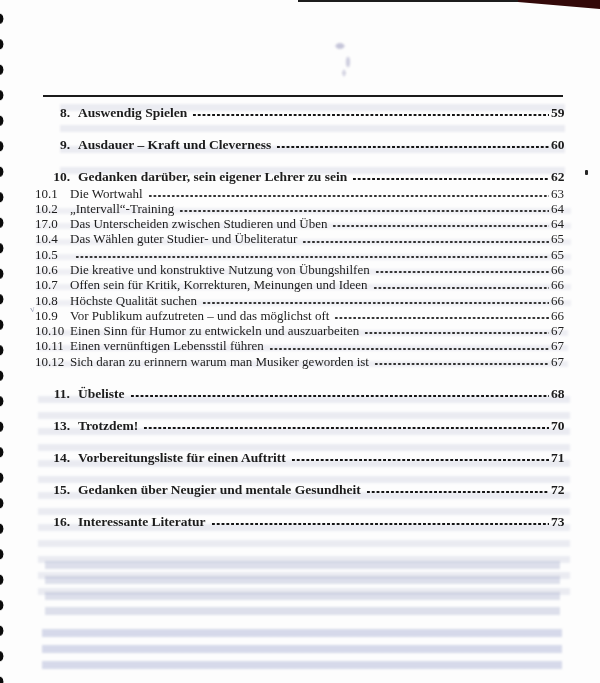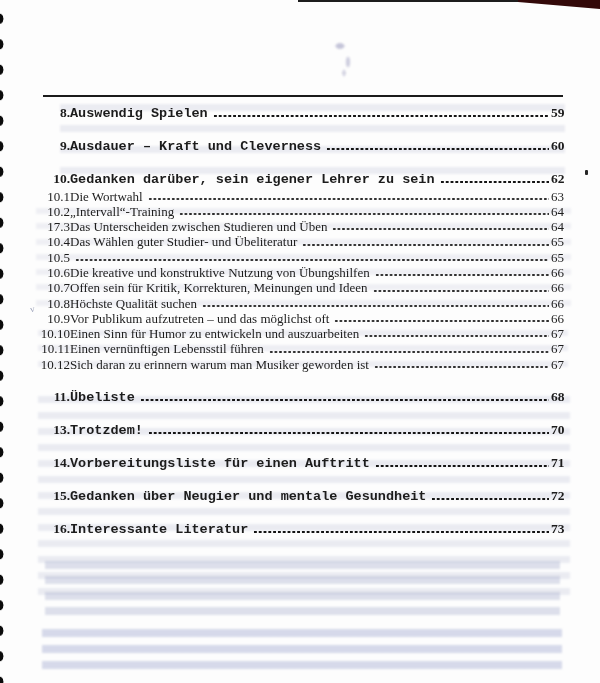--- a/index.html
+++ b/index.html
@@ -72,22 +72,22 @@
     padding-top: 4px;
   }
   .row { display: flex; align-items: baseline; white-space: nowrap; }
   .row.chapter { font-weight: bold; font-size: 13.5px; line-height: 15px; margin-top: 17px; }
   .row.chapter:first-child { margin-top: 0; }
   .row.sub { font-size: 13px; line-height: 15.3px; margin-top: 0; }
   .row.chapter + .row.sub { margin-top: 1.5px; }
 
   .num { flex: 0 0 40px; width: 40px; box-sizing: border-box; }
   .chapter .num { text-align: right; }
-  .sub .num { text-align: right; padding-left: 5px; }
-  .chapter .title { margin-left: 0; font-family: Liberation Mono, monospace; }
+  .sub .num { text-align: left; padding-left: 5px; }
+  .chapter .title { margin-left: 8px; }
   .sub .title { margin-left: 0; }
   .title { flex: 0 0 auto; }
 
   .leader {
     flex: 1 1 auto; min-width: 10px; align-self: stretch;
     margin: 0 2px 0 5px;
     background-image: radial-gradient(circle, #2b2b2b 1px, rgba(43,43,43,0) 1.35px);
     background-size: 4.6px 4px;
     background-repeat: repeat-x;
     background-position: left 0 bottom 3px;
@@ -143,21 +143,21 @@
         <span class="leader"></span>
         <span class="pg">63</span>
       </div>
       <div class="row sub">
         <span class="num">10.2</span>
         <span class="title">„Intervall“-Training</span>
         <span class="leader"></span>
         <span class="pg">64</span>
       </div>
       <div class="row sub">
-        <span class="num">17.3</span>
+        <span class="num">17.0</span>
         <span class="title">Das Unterscheiden zwischen Studieren und Üben</span>
         <span class="leader"></span>
         <span class="pg">64</span>
       </div>
       <div class="row sub">
         <span class="num">10.4</span>
         <span class="title">Das Wählen guter Studier- und Übeliteratur</span>
         <span class="leader"></span>
         <span class="pg">65</span>
       </div>

